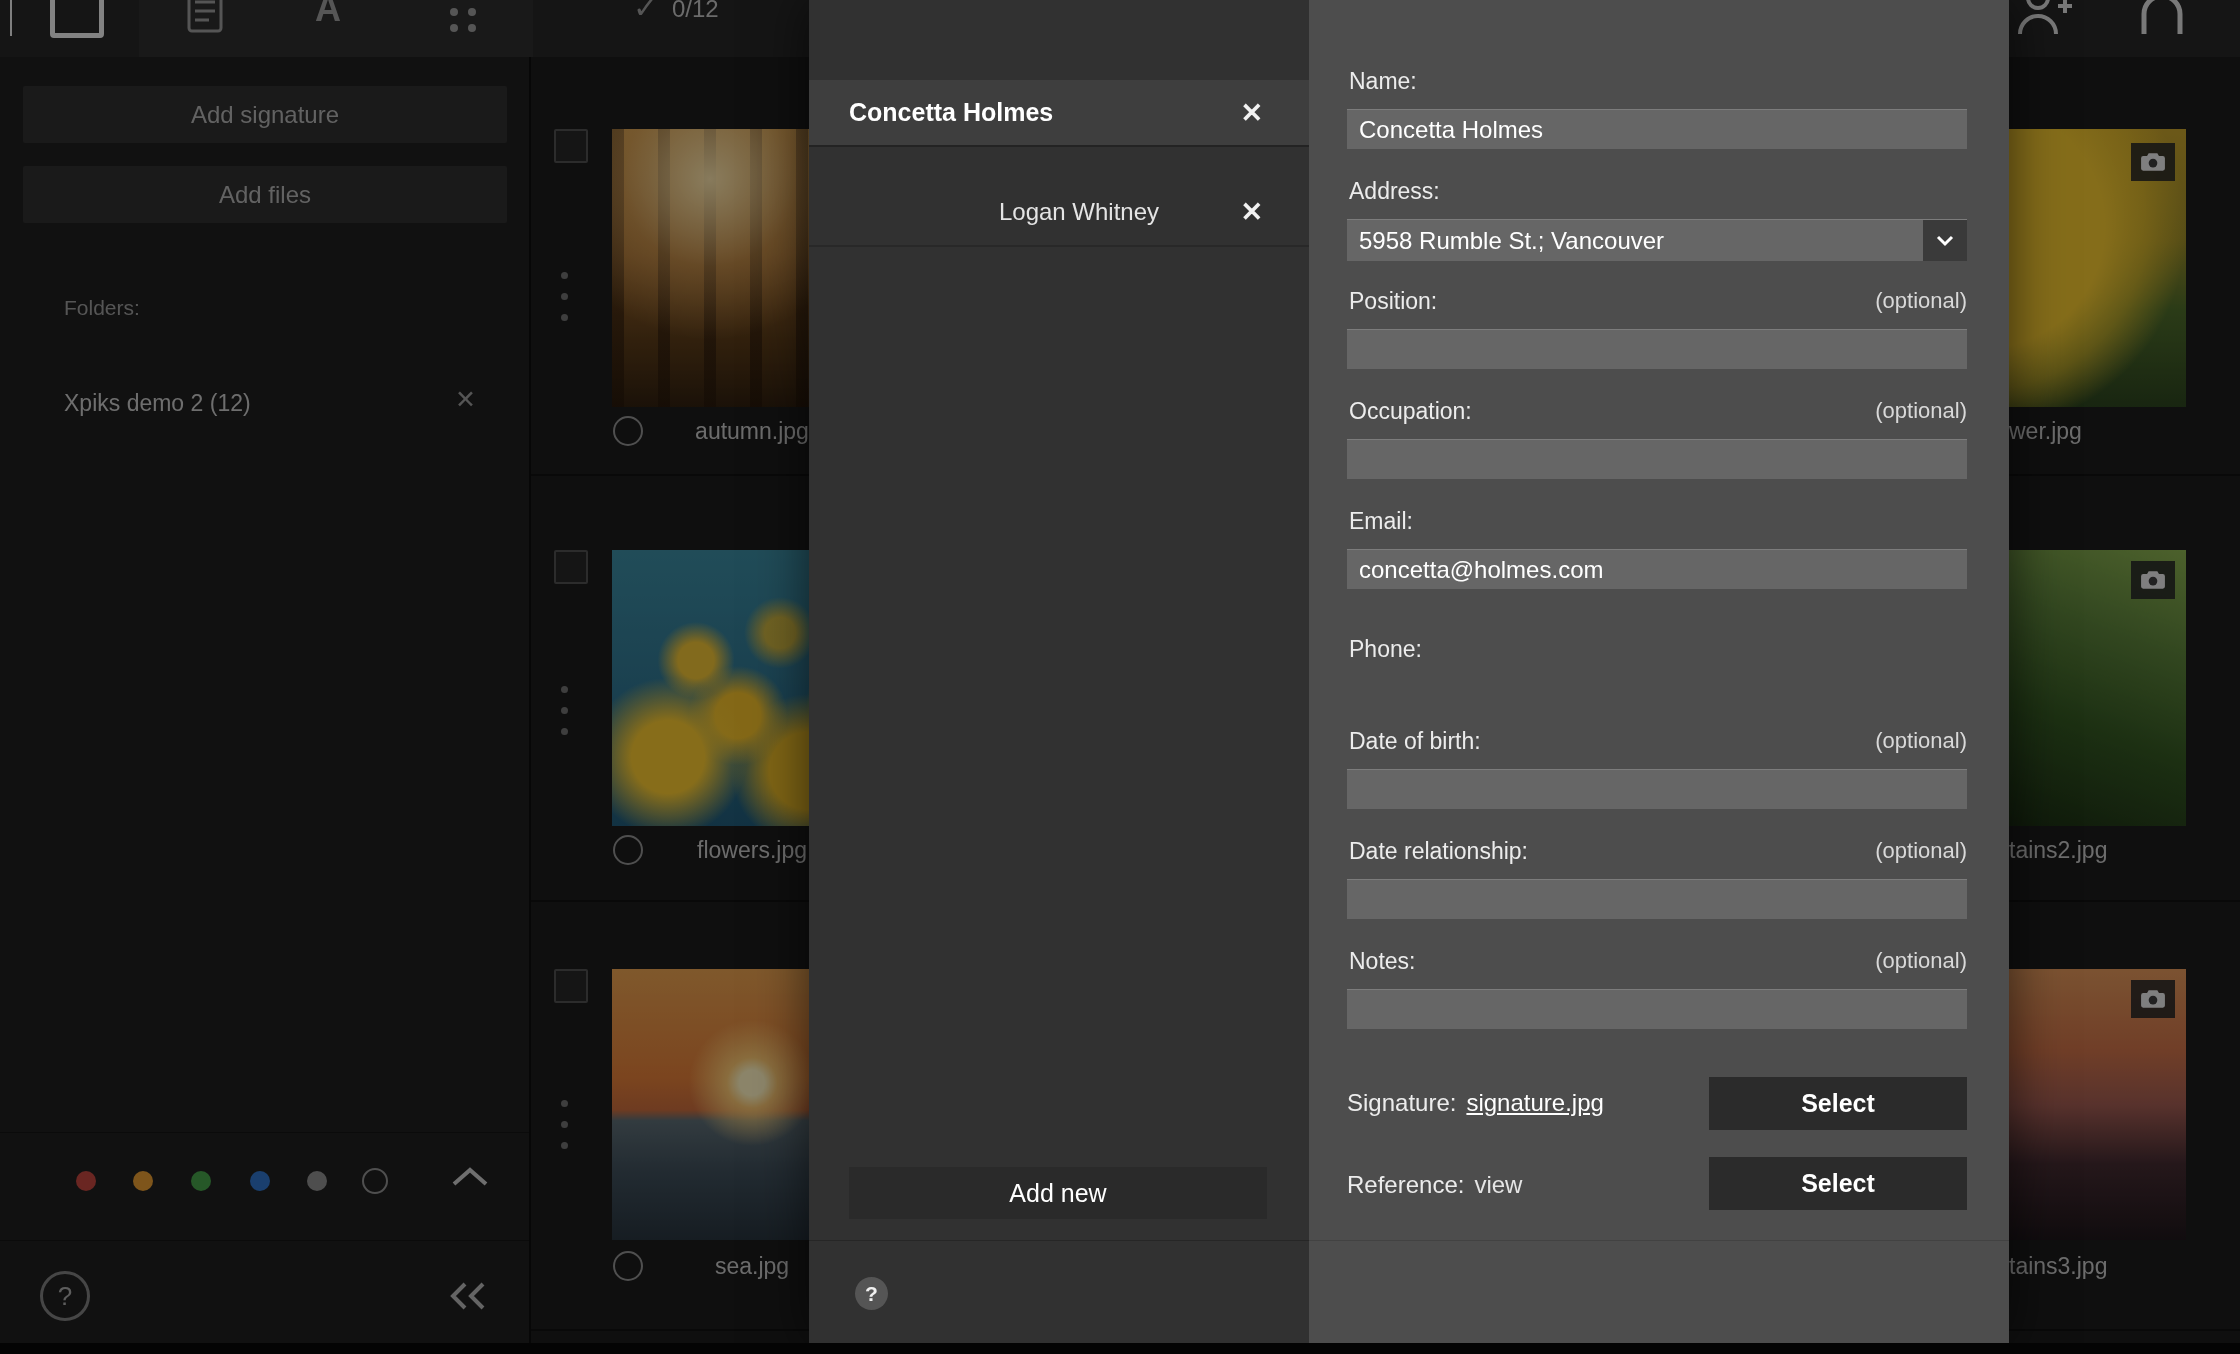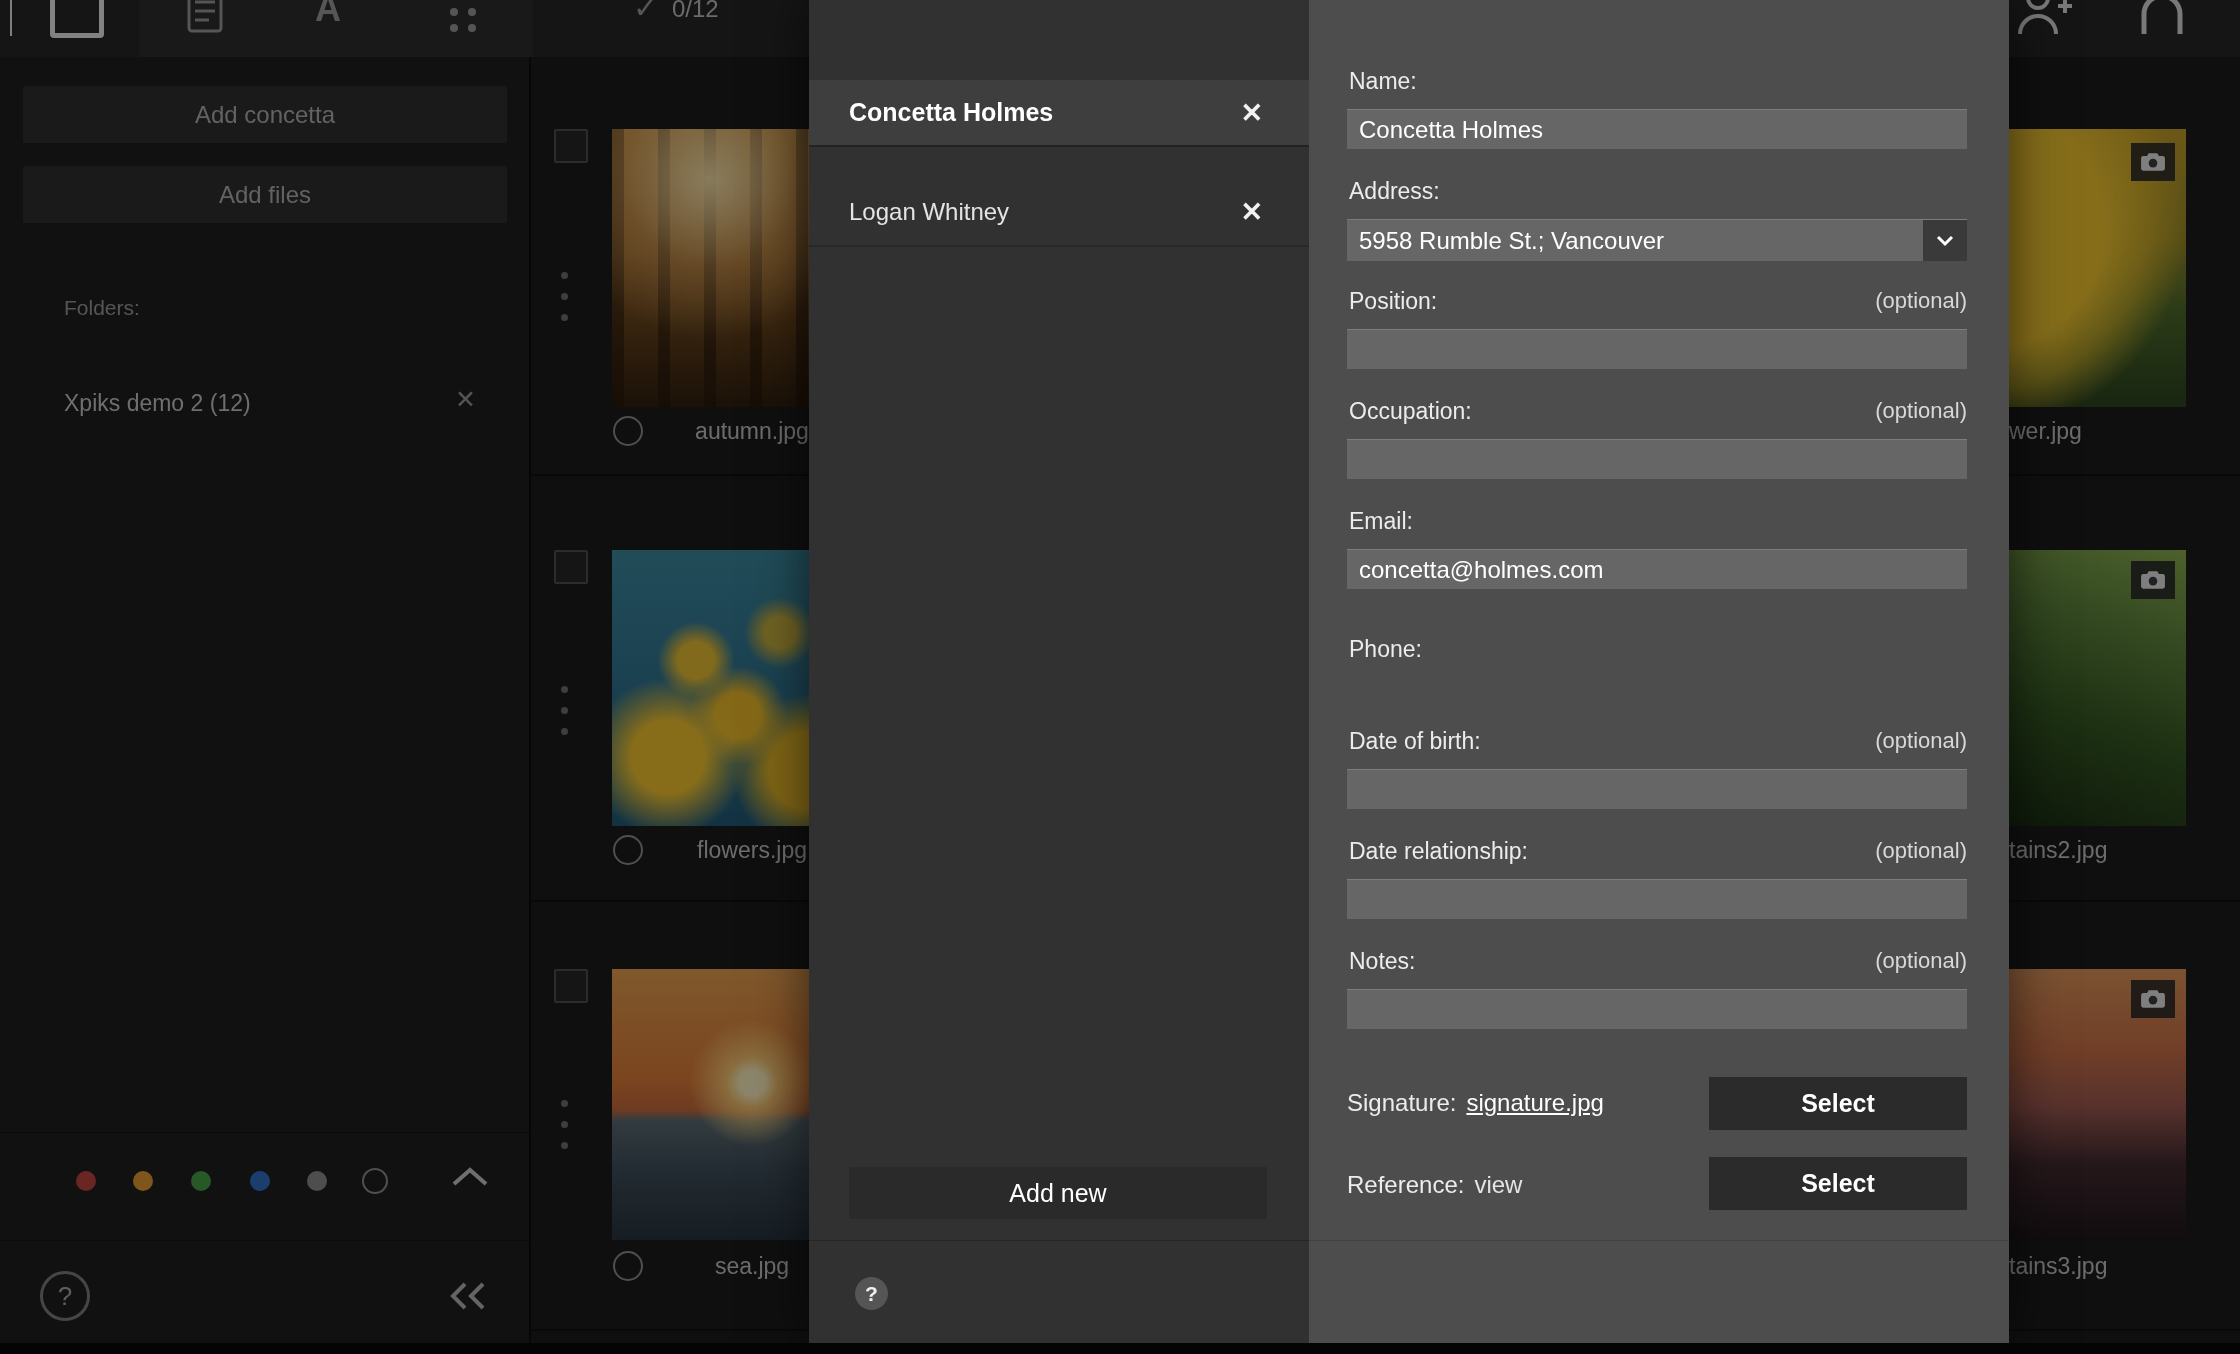--- a/index.html
+++ b/index.html
@@ -62,21 +62,21 @@
   .thumb-mountains3{background:linear-gradient(180deg,#e09558 0%,#cc7046 30%,#a05a50 50%,#41282e 72%,#1c1418 100%);}
   
   .overlay{position:absolute;left:0;top:0;width:2240px;height:1343px;background:rgba(5,5,5,0.46);z-index:40;}
   .bottombar{position:absolute;left:0;top:1343px;width:2240px;height:11px;background:#040404;z-index:70;}
   
   .modal{position:absolute;left:809px;top:0;width:1200px;height:1343px;z-index:50;box-shadow:0 0 50px rgba(0,0,0,0.6);}
   .m-left{position:absolute;left:0;top:0;width:500px;height:100%;background:#313131;border-right:2px solid #262626;}
   .m-right{position:absolute;left:500px;top:0;width:700px;height:100%;background:#4d4d4d;}
   .person-row{position:absolute;left:0;width:500px;display:flex;align-items:center;padding-left:40px;box-sizing:border-box;cursor:pointer;}
   .person-row.selected{background:#3e3e3e;border-bottom:2px solid #232323;}
-  .person-row.plain{border-bottom:2px solid #282828;}
+  .person-row.plain{border-bottom:2px solid #282828;justify-content:center;}
   .pname-b{font-size:25px;font-weight:bold;color:#fff;}
   .pname{font-size:24px;color:#e4e4e4;}
   .person-x{position:absolute;right:46px;font-size:27px;font-weight:bold;color:#f2f2f2;cursor:pointer;}
   .addnew{position:absolute;left:40px;top:1167px;width:418px;height:52px;background:#2a2a2a;color:#fff;font-weight:normal;font-size:25px;display:flex;align-items:center;justify-content:center;cursor:pointer;}
   .m-help{position:absolute;left:46px;top:1277px;width:33px;height:33px;border-radius:50%;background:#555;color:#f0f0f0;font-size:21px;font-weight:bold;display:flex;align-items:center;justify-content:center;cursor:pointer;}
   .m-footline-l{position:absolute;left:0;top:1240px;width:500px;height:1px;background:#262626;}
   .m-footline-r{position:absolute;left:0;top:1240px;width:700px;height:1px;background:#424242;}
   .f-label{position:absolute;left:40px;font-size:23px;color:#ececec;}
   .f-opt{position:absolute;right:42px;font-size:22px;color:#d8d8d8;}
   .f-input{position:absolute;left:38px;width:620px;height:40px;box-sizing:border-box;background:#666;border:0;border-top:1px solid #7c7c7c;color:#fff;font-size:24px;padding:0 12px;font-family:inherit;outline:none;}
@@ -123,21 +123,21 @@
         </svg>
     </span>
     <span class="tb-svg" style="left:2136px;top:-12px">
       <svg width="52" height="48">
           <path d="M8 46 V26 a18 18 0 0 1 36 0 V46" fill="none" stroke="#dcdcdc" stroke-width="5"></path>
         </svg>
     </span>
   </div>
 
   <div class="sidebar">
-    <div class="side-btn" style="top:29px">Add concetta</div>
+    <div class="side-btn" style="top:29px">Add signature</div>
     <div class="side-btn" style="top:109px">Add files</div>
     <div class="folders-label">Folders:</div>
     <div class="folder-name">Xpiks demo 2 (12)</div>
     <span class="folder-x">✕</span>
     <div class="sline" style="top:1075px"></div>
     <span class="fdot" style="left: 76px; background: rgb(192, 68, 60);"></span>
     <span class="fdot" style="left: 133px; background: rgb(229, 154, 47);"></span>
     <span class="fdot" style="left: 191px; background: rgb(67, 160, 71);"></span>
     <span class="fdot" style="left: 250px; background: rgb(45, 114, 200);"></span>
     <span class="fdot" style="left: 307px; background: rgb(141, 141, 141);"></span>

